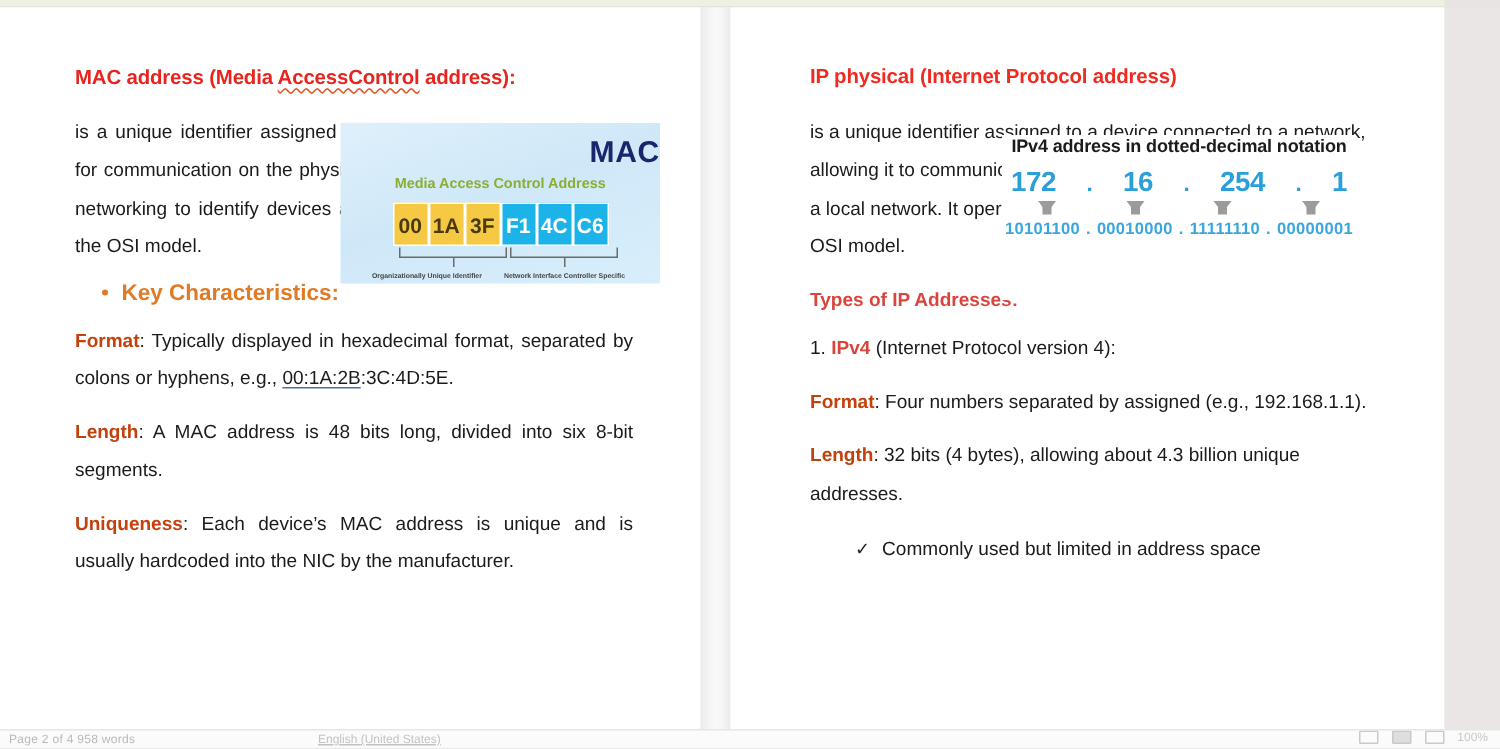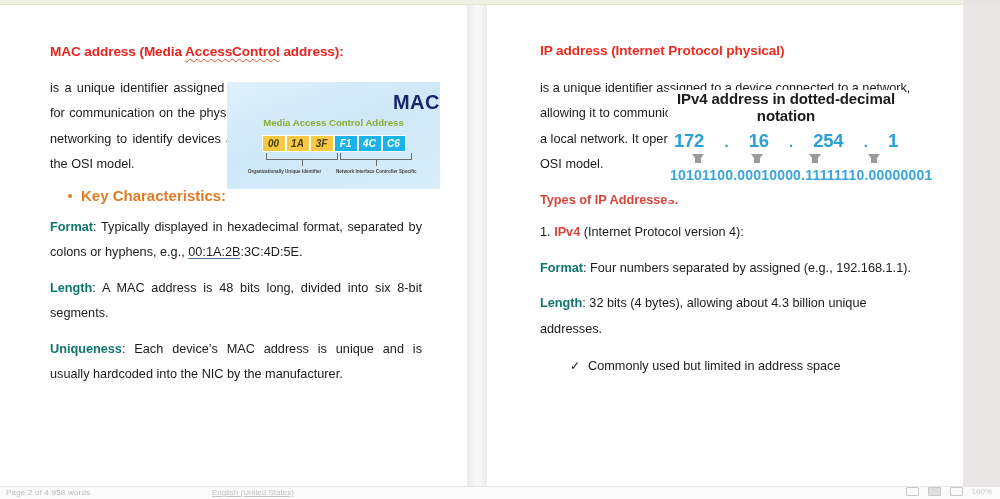--- a/index.html
+++ b/index.html
@@ -101,21 +101,21 @@
     text-decoration-thickness: 1px;
     text-underline-offset: 2px;
   }
   p.para {
     font-size: 12.7px;
     line-height: 25.5px;
     margin-bottom: 10px;
     color: #1b1b1b;
   }
   p.justify { text-align: justify; }
-  .lbl { font-weight: bold; color: #0f766e; }
+  .lbl { font-weight: bold; color: #c2410c; }
   .accent-orange { color: #e8962f; font-weight: bold; }
   .accent-red { color: #d9453c; font-weight: bold; }
   .ul-blue {
     text-decoration: underline;
     text-decoration-color: #4a6fa5;
     text-underline-offset: 2px;
     margin-top: 24px;
   }
   .bullet-row {
     display: flex; align-items: baseline;
@@ -155,25 +155,24 @@
   .mac-sub {
     text-align: center; margin-top: 3px;
     font-size: 9.6px; font-weight: bold;
     color: #8bad33;
   }
   .mac-cells {
     display: flex; justify-content: center;
     margin-top: 7px;
   }
   .mac-cell {
-    width: 24px; height: 17px;
+    width: 24px; height: 29px;
     display: flex; align-items: center; justify-content: center;
-    font-size: 10px; font-weight: bold;
+    font-size: 14px; font-weight: bold;
     border: 1px solid #ffffff;
-    font-style: italic;
   }
   .mac-cell.oui { background: #f6c945; color: #4a3a10; }
   .mac-cell.nic { background: #1cb4e8; color: #ffffff; }
   .mac-braces {
     position: relative; height: 13px; margin-top: 1px;
   }
   .brace {
     position: absolute; top: 0; height: 7px;
     border: 1px solid #6b6b6b; border-top: none;
   }
@@ -194,21 +193,21 @@
   .mac-cap-l { left: 21px; }
   .mac-cap-r { left: 109px; }
 
   
   .ip-fig {
     position: absolute; left: 668px; top: 90px;
     width: 236px; height: 110px;
     background: #ffffff;
   }
   .ip-title {
-    text-align: center; font-size: 15px; font-weight: bold;
+    text-align: center; font-size: 12px; font-weight: bold;
     color: #1b1b1b; letter-spacing: -0.1px;
   }
   .ip-octets {
     display: flex; align-items: baseline; justify-content: space-between;
     margin-top: 6px; padding: 0 6px;
     font-size: 18.5px; font-weight: bold; color: #2b9fd9;
     letter-spacing: -0.3px;
   }
   .ip-dot { font-size: 15px; color: #2b9fd9; font-weight: bold; }
   .ip-arrows {
@@ -222,21 +221,21 @@
     border-top: 8px solid #9b9b9b;
     position: relative;
   }
   .arrow-stem {
     position: absolute; top: -5px; left: -3px;
     width: 6px; height: 6px; background: #9b9b9b;
   }
   .ip-binary {
     display: flex; justify-content: space-between;
     margin-top: 5px; padding: 0 2px;
-    font-size: 14px; font-weight: bold; color: #3aa6dc;
+    font-size: 11px; font-weight: bold; color: #3aa6dc;
     letter-spacing: .2px;
   }
   .bdot { color: #3aa6dc; }
   .ip-brackets { position: relative; height: 12px; margin-top: 2px; }
   .bk {
     position: absolute; top: 0; height: 7px;
     border: 1px solid #9b9b9b; border-bottom: none;
   }
   .bk1 { left: 6px;  width: 52px; }
   .bk2 { left: 64px; width: 52px; }
@@ -305,21 +304,21 @@
           <div class="mac-cap mac-cap-r">Network Interface Controller Specific</div>
         </div>
       </div>
     </div>
 
     <div class="page-gap"></div>
 
     <div class="page page-right">
 
       <div class="col col-right" style="left:53px;top:39px;width:372px;">
-        <h1 class="heading r">IP address (Internet Protocol physical)</h1>
+        <h1 class="heading r">IP physical (Internet Protocol address)</h1>
 
         <p class="para" style="width:372px;"><span>is a unique identifier assigned to a device connected to a network, allowing it to communicate with other devices over the internet or a local network. It operates at the network layer (</span><span class="accent-orange">Layer 3</span><span>) of the OSI model.</span></p>
 
         <div class="sub-heading">Types of IP Addresses:</div>
 
         <p class="para"><span>1.</span><span>&nbsp;</span><span class="accent-red">IPv4</span><span> (Internet Protocol version 4):</span></p>
 
         <p class="para"><span class="lbl">Format</span><span>: Four numbers separated by assigned (e.g., 192.168.1.1).</span></p>
 
         <p class="para"><span class="lbl">Length</span><span>: 32 bits (4 bytes), allowing about 4.3 billion unique addresses.</span></p>

